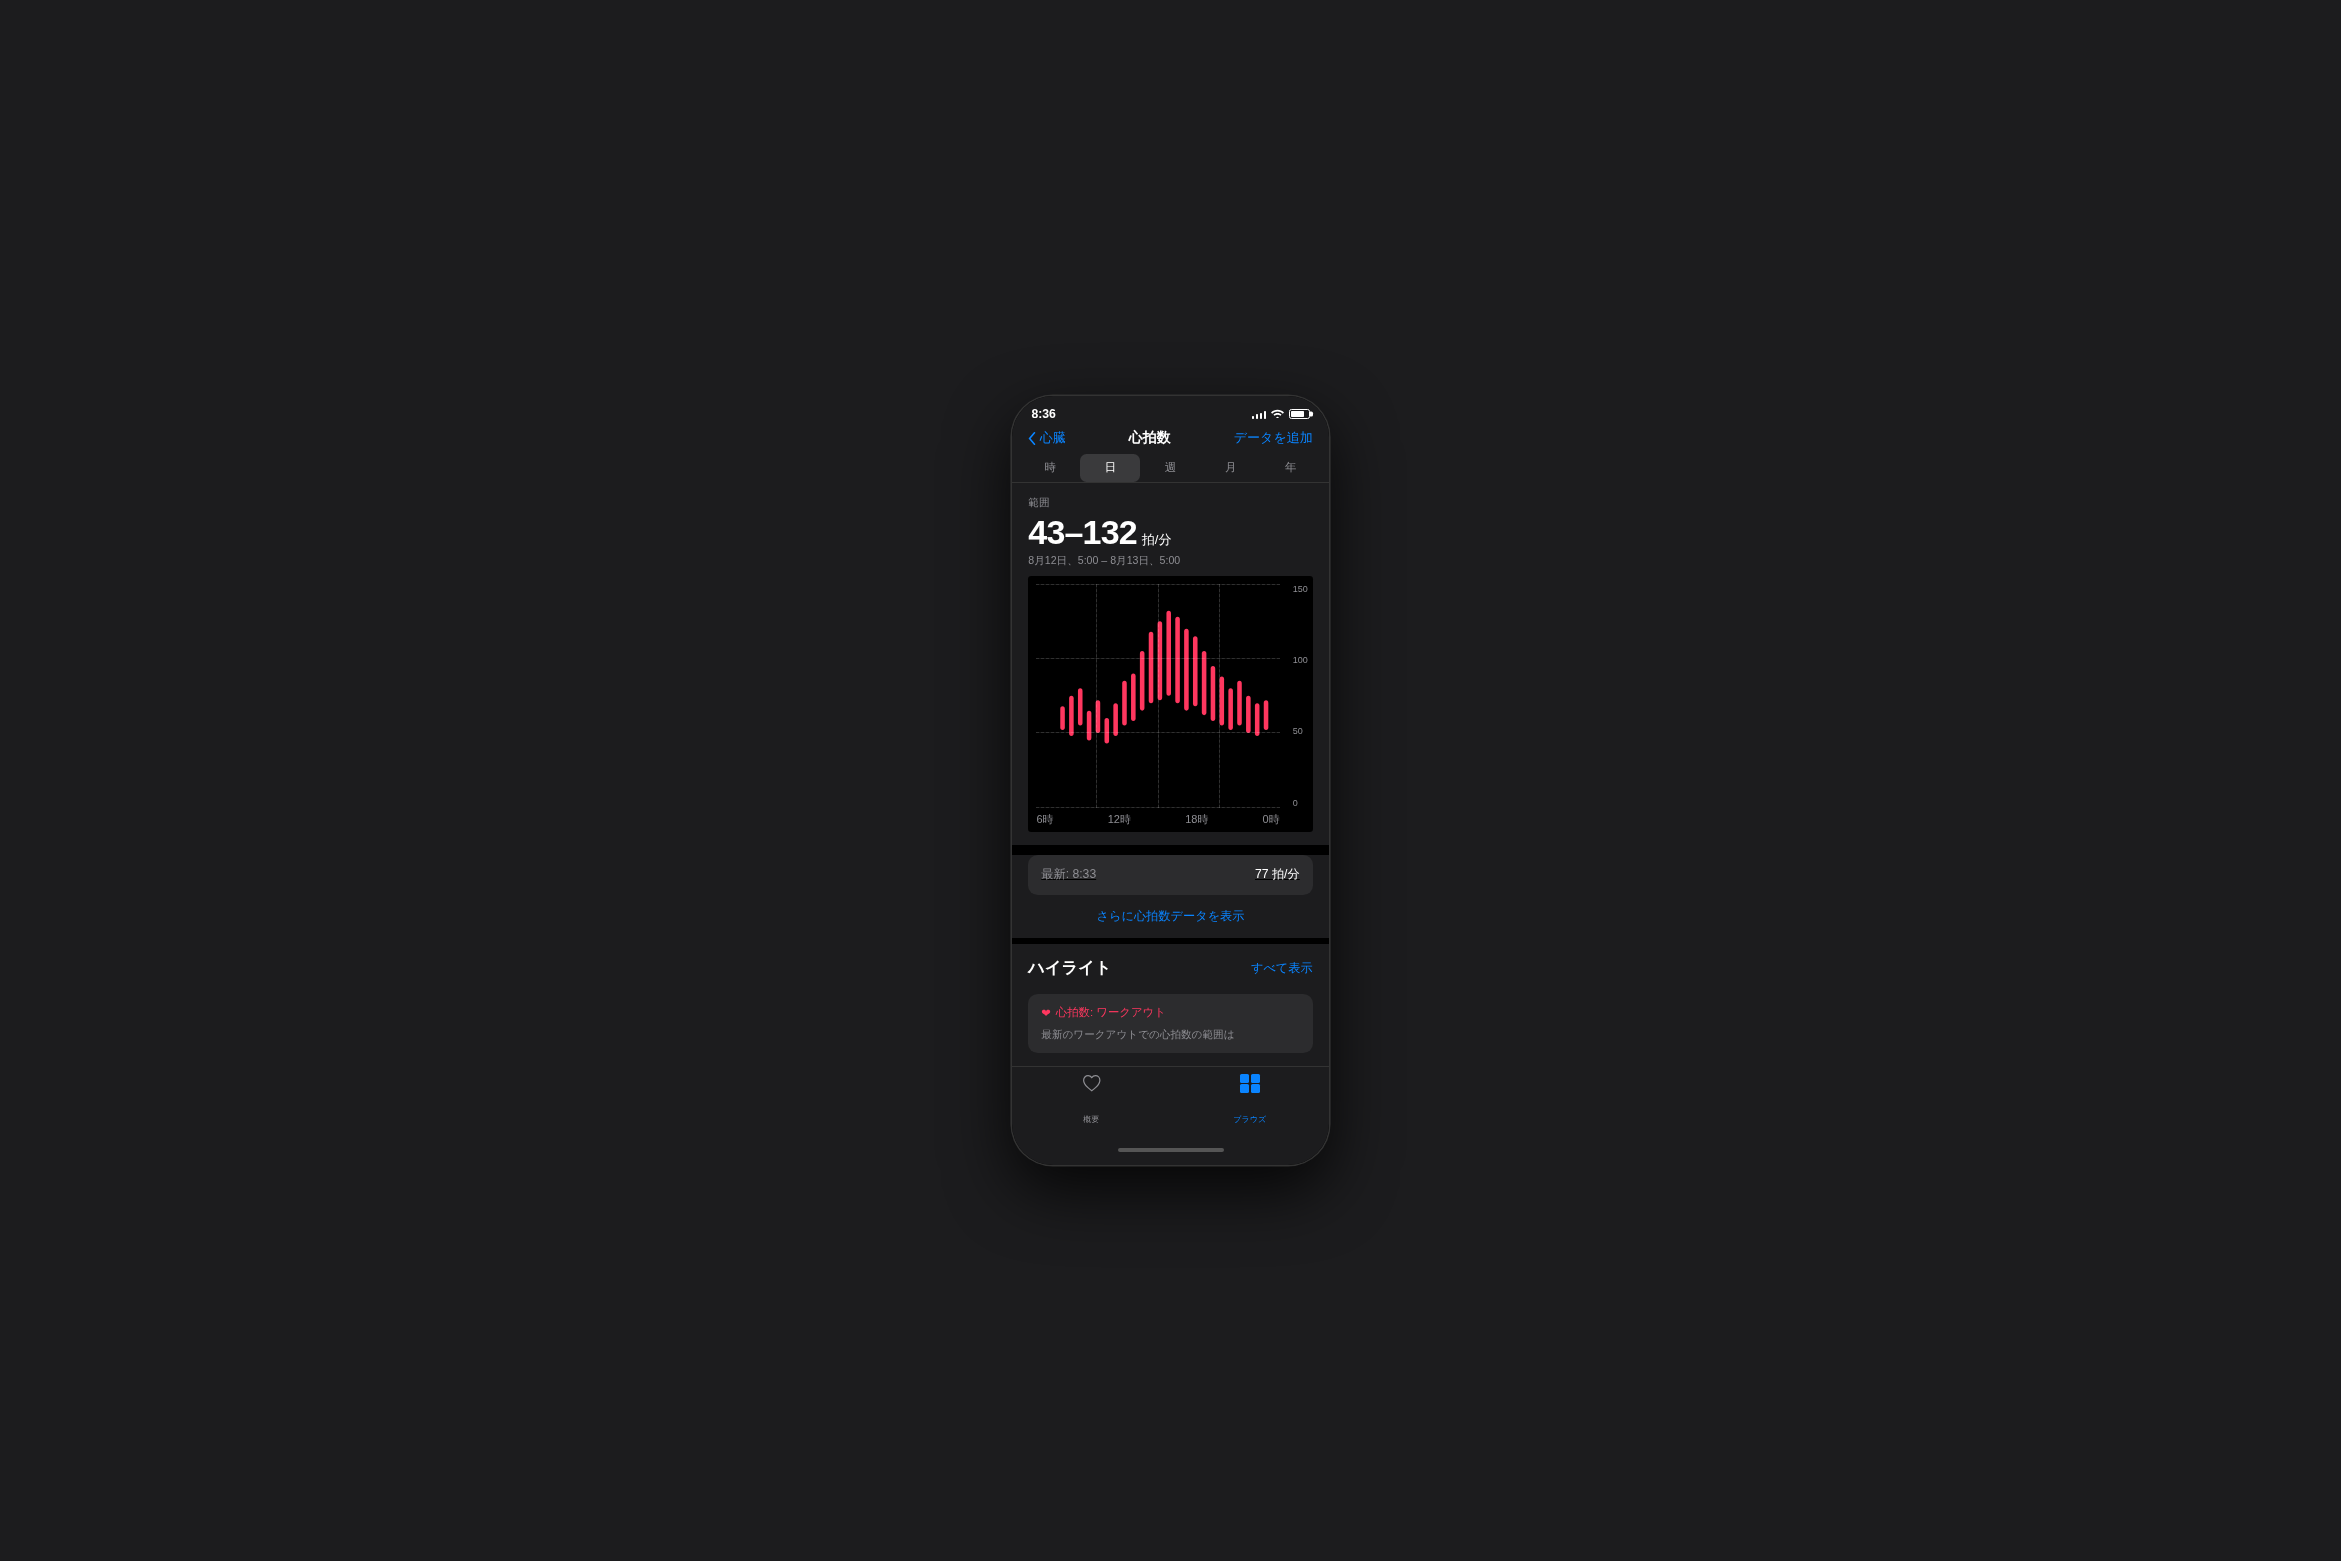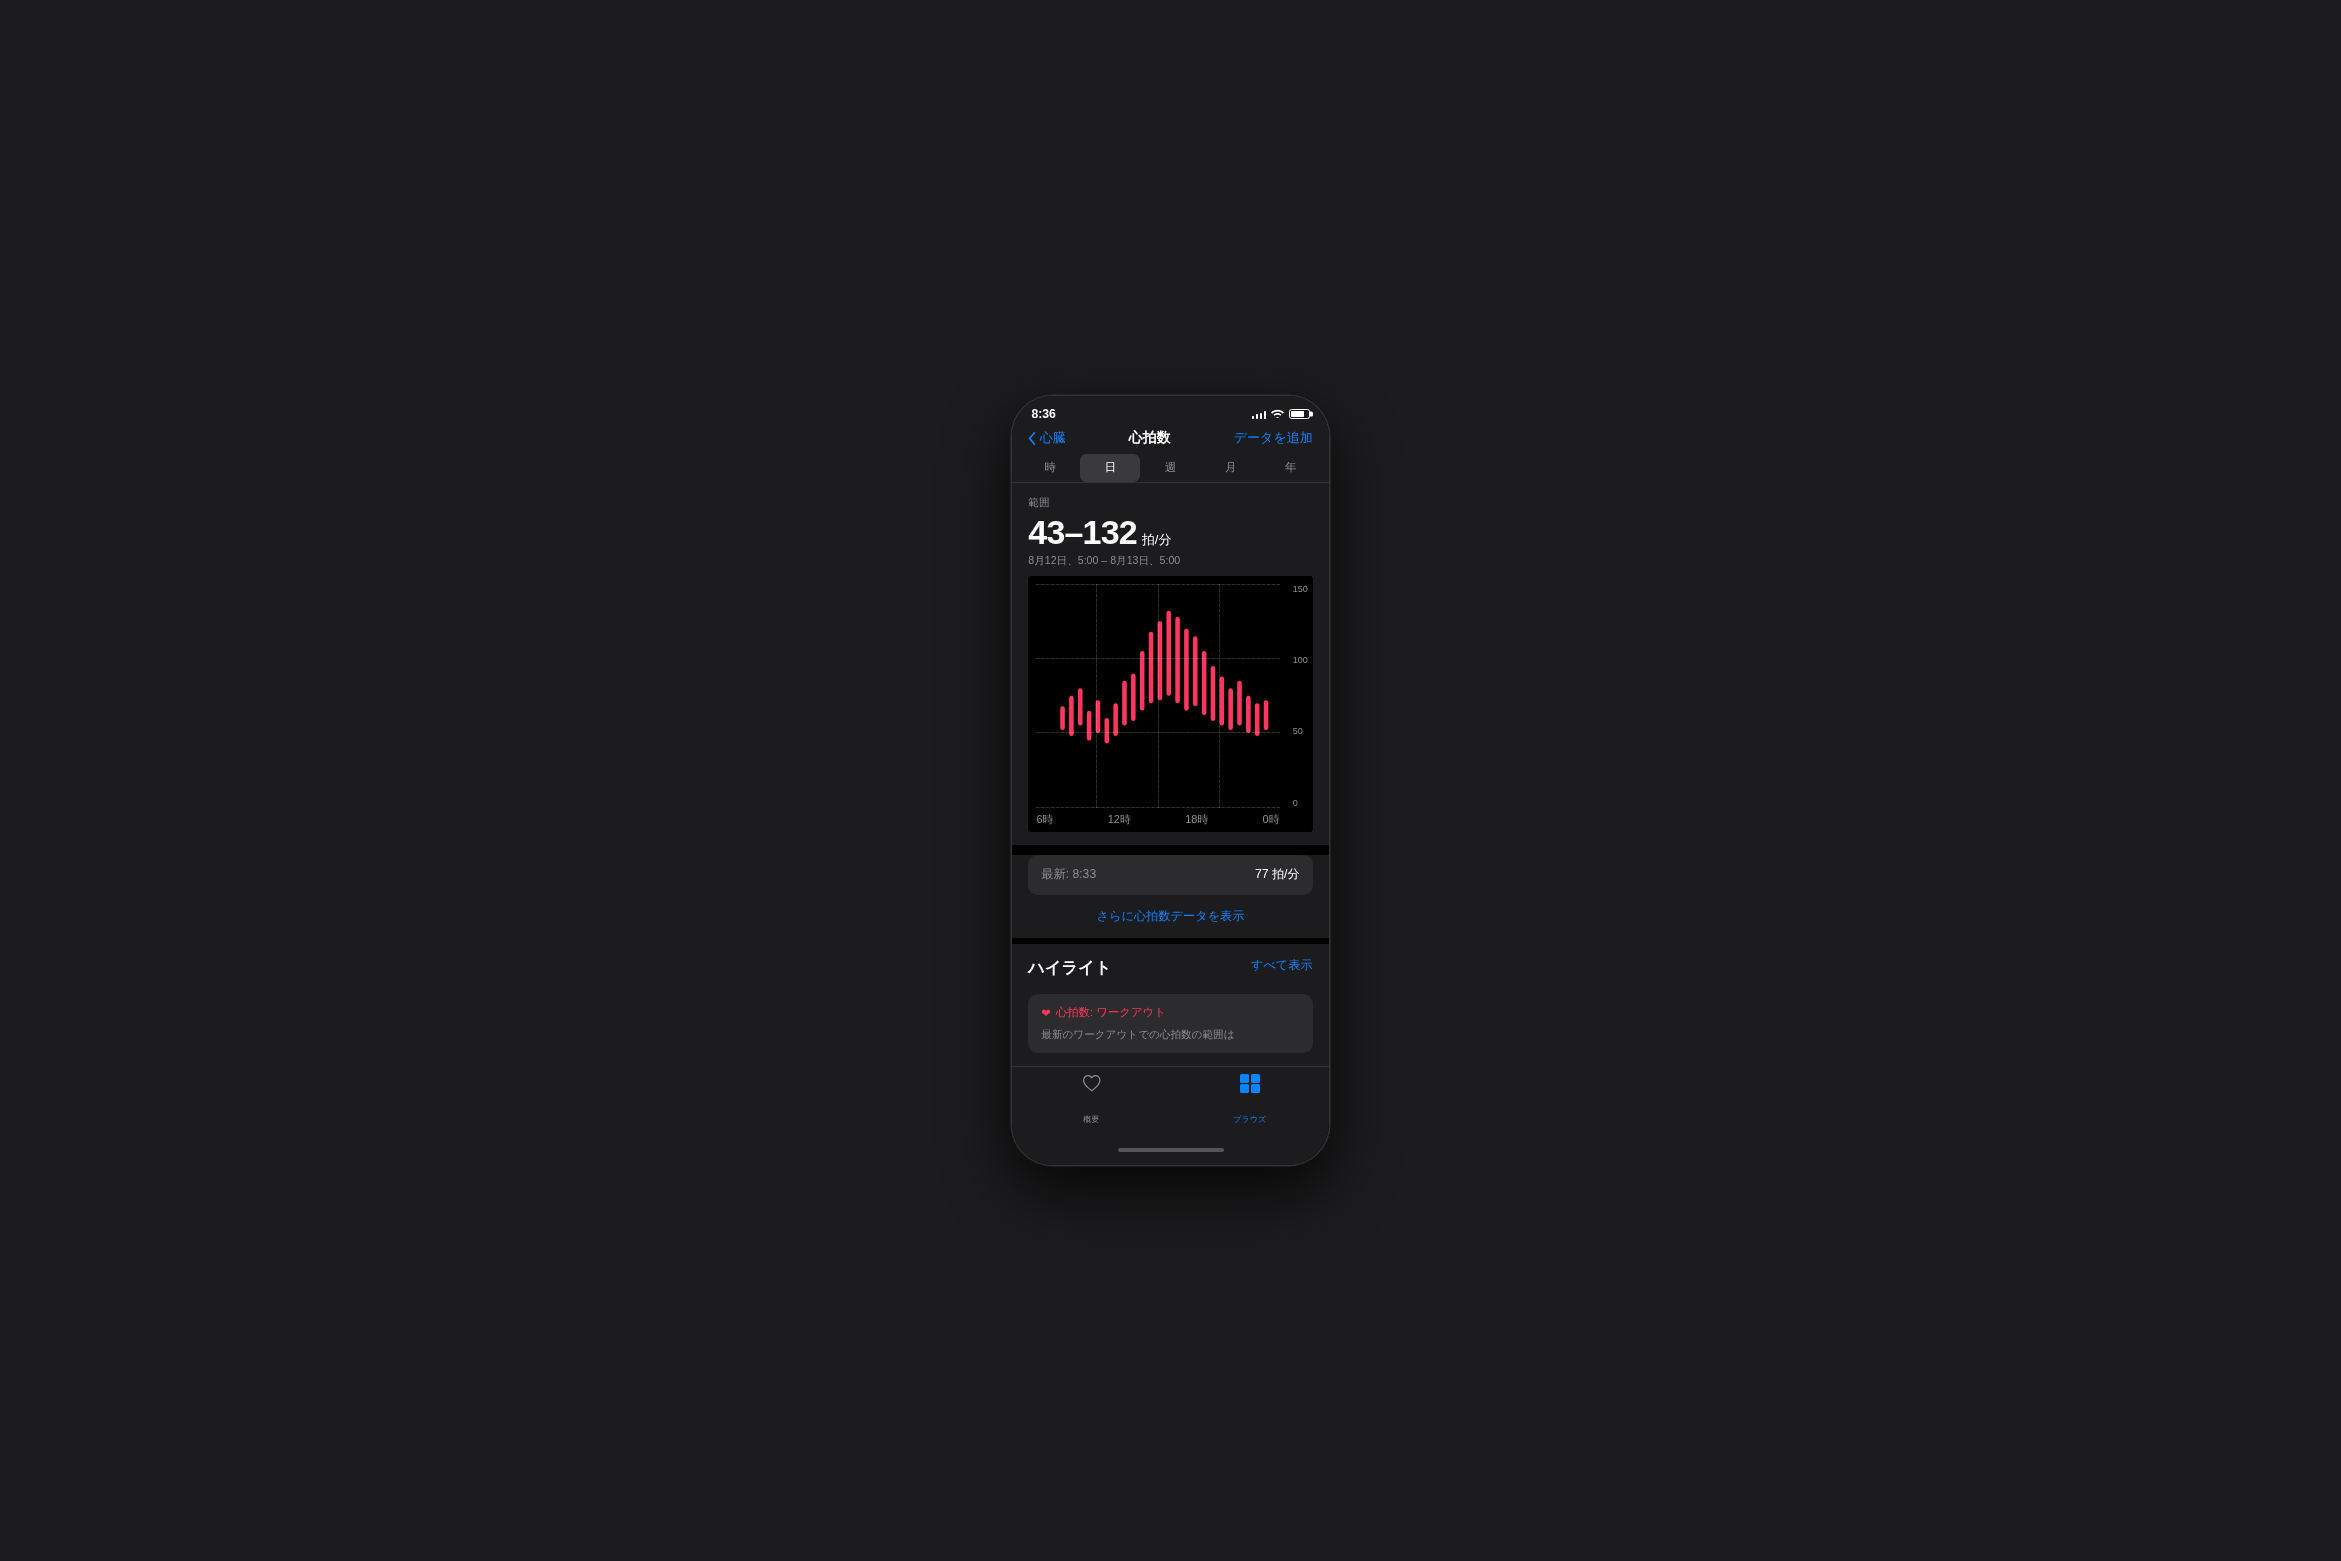--- a/index.html
+++ b/index.html
@@ -190,20 +190,21 @@
       font-size: 11px;
     }
     .latest-card {
       background: #2c2c2e;
       border-radius: 9.8px;
       padding: 11.4px 13px;
       display: flex;
       justify-content: space-between;
       align-items: center;
       margin-top: 9.8px;
+      text-decoration: underline;
     }
     .latest-label {
       color: #8e8e93;
       font-size: 12.2px;
     }
     .latest-value {
       color: #fff;
       font-size: 12.2px;
     }
     .show-more-btn {
@@ -219,21 +220,21 @@
       height: 6.5px;
       background: #000;
     }
     .highlights-section {
       background: #1c1c1e;
       padding: 13px 16.3px;
     }
     .highlights-header {
       display: flex;
       justify-content: space-between;
-      align-items: flex-start;
+      align-items: center;
       margin-bottom: 15px;
     }
     .highlights-title {
       color: #fff;
       font-size: 16.3px;
       font-weight: 600;
     }
     .see-all {
       color: #0a84ff;
       font-size: 12.2px;

